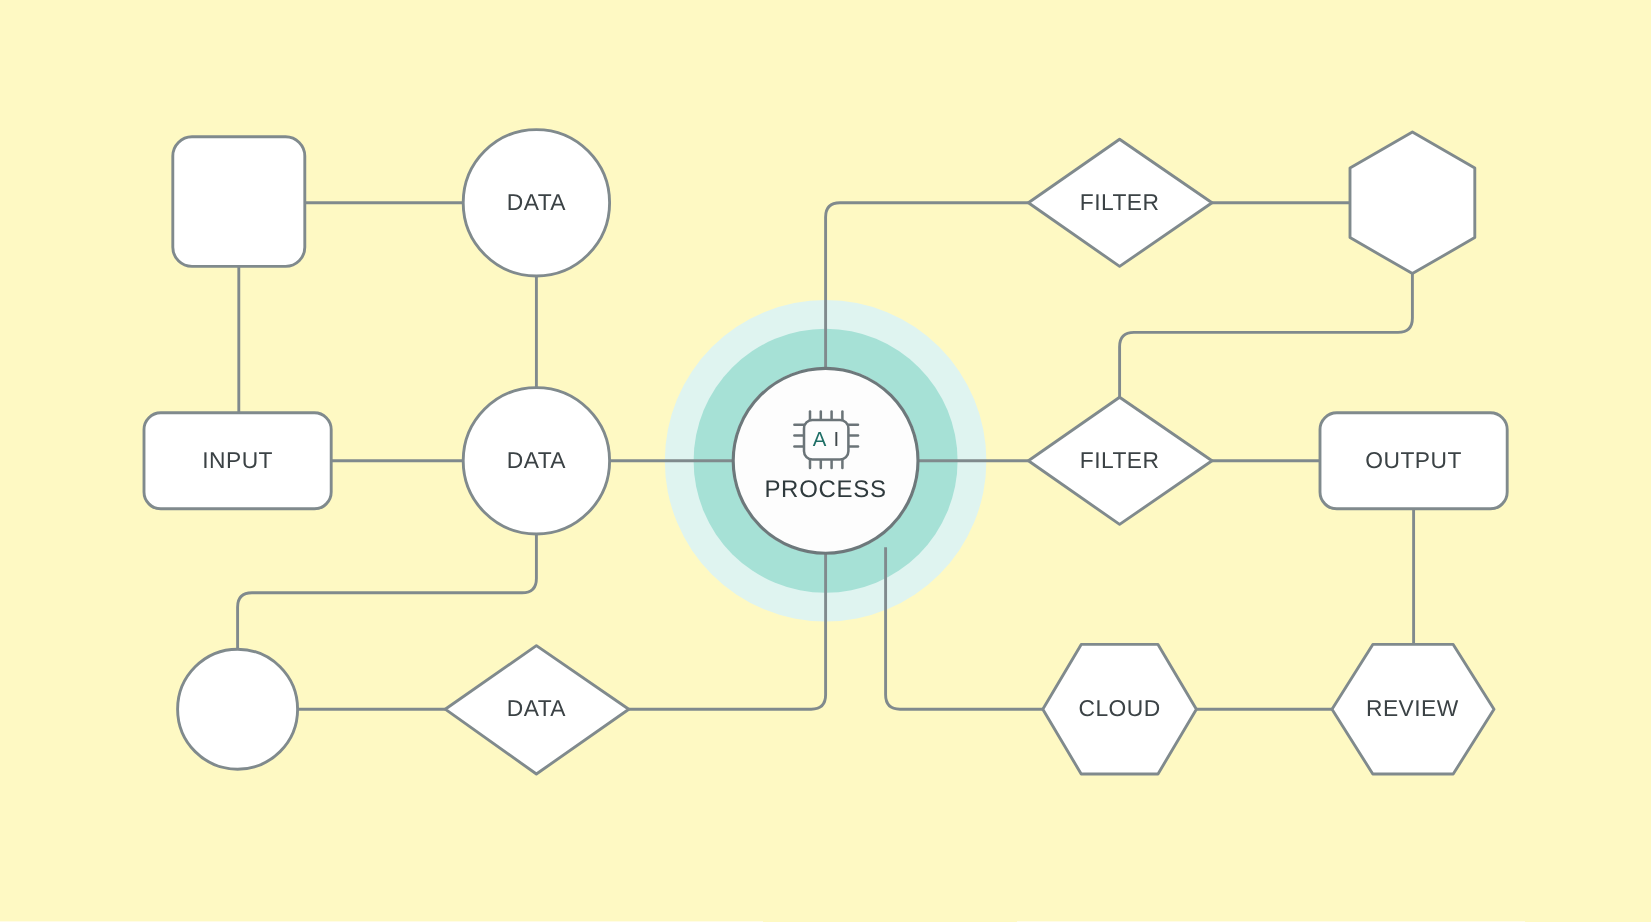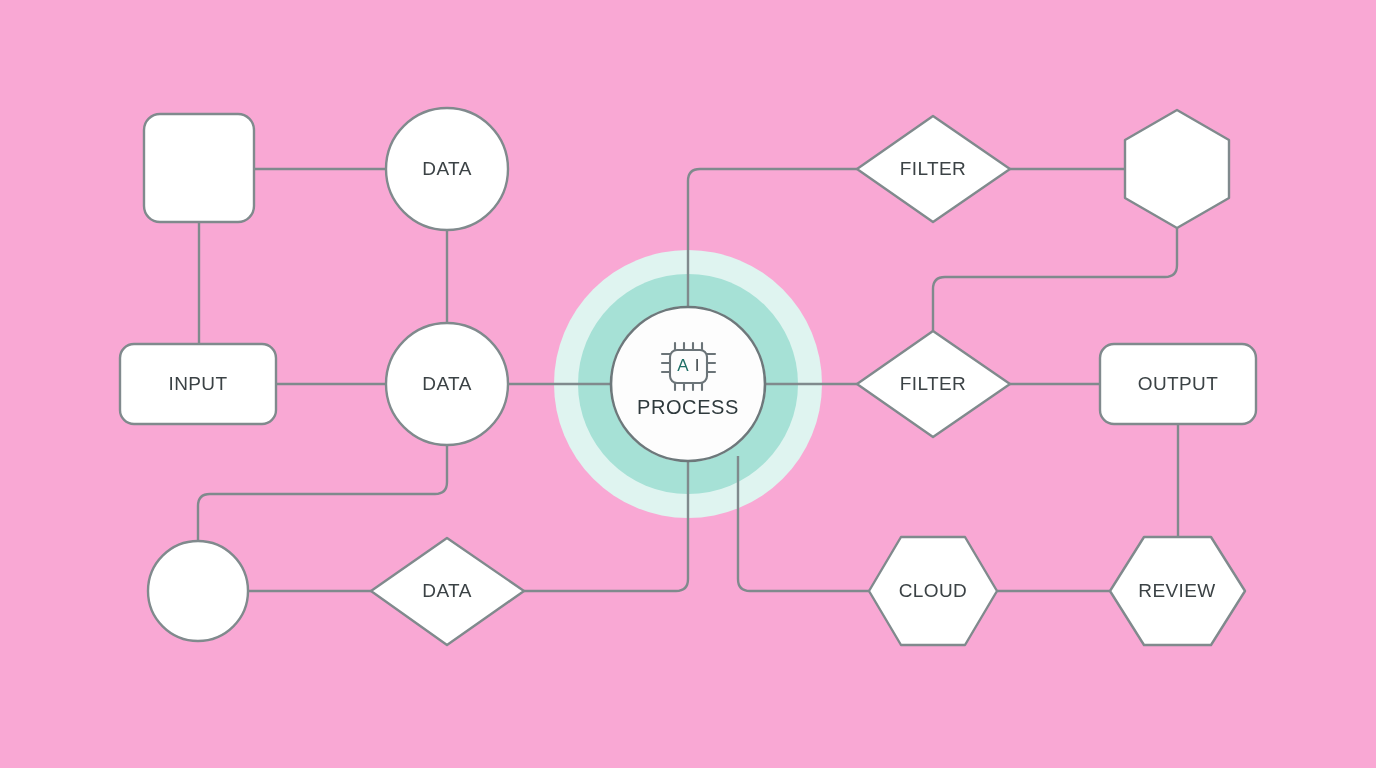--- a/index.html
+++ b/index.html
@@ -10,21 +10,21 @@
   body {
     width: 1376px;
     height: 768px;
     font-family: "Liberation Sans", sans-serif;
     overflow: hidden;
   }
   #canvas {
     position: relative;
     width: 1376px;
     height: 768px;
-    background: #f9a8d4;
+    background: #fef9c3;
   }
   svg#diagram {
     display: block;
     width: 1376px;
     height: 768px;
   }
   .node-shape {
     fill: #ffffff;
     stroke: #808a8d;
     stroke-width: 2.4;

